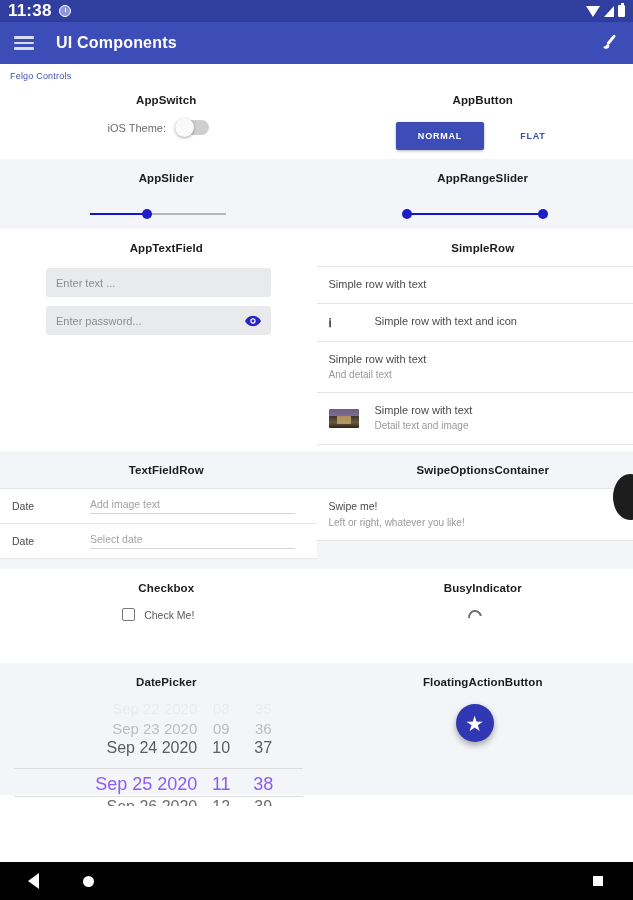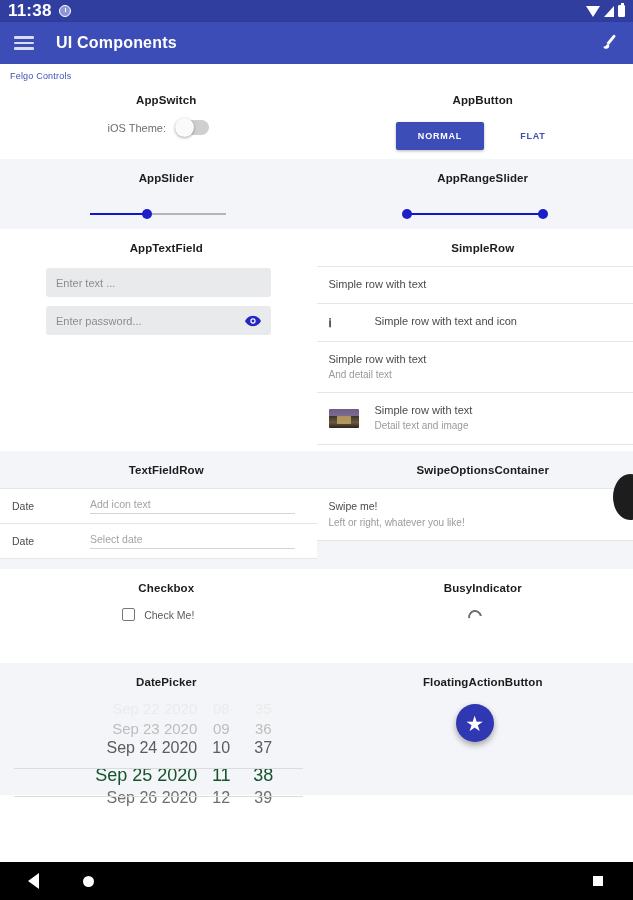--- a/index.html
+++ b/index.html
@@ -157,21 +157,21 @@
   .dp-item {
     display:flex; justify-content:center; align-items:baseline; gap:0;
     font-weight:300; cursor:pointer;
   }
   .dp-date { width:130px; text-align:right; padding-right:4px; }
   .dp-h { width:40px; text-align:center; }
   .dp-m { width:44px; text-align:center; }
   .dp-r0 { font-size:15px; color:#ebebeb; margin-top:2px; }
   .dp-r1 { font-size:15px; color:#bdbdbd; margin-top:3px; }
   .dp-r2 { font-size:16px; color:#5c5c5c; margin-top:2px; }
-  .dp-r3 { font-size:18px; color:#14532d; margin-top:8px; }
+  .dp-r3 { font-size:18px; color:#8b5cf6; margin-top:17px; }
   .dp-r4 { font-size:16px; color:#6e6e6e; margin-top:3px; }
   .dp-sel-top { position:absolute; left:14px; right:14px; top:70px; height:1px; background:#dcdcdc; }
   .dp-sel-bot { position:absolute; left:14px; right:14px; top:98px; height:1px; background:#dcdcdc; }
 
   
   .fab-wrap { display:flex; justify-content:center; margin-top:16px; }
   .fab {
     width:38px; height:38px; border-radius:50%; background:#2f37b3;
     display:flex; align-items:center; justify-content:center; cursor:pointer;
     box-shadow:0 3px 6px rgba(0,0,0,.35);
@@ -315,21 +315,21 @@
         </div>
       </div>
     </div>
 
     <div class="band alt" style="height:118px;">
       <div class="col">
         <div class="sec-title">TextFieldRow</div>
         <div style="margin-top:12px; background:#ffffff;">
           <div class="tfrow">
             <span class="tfrow-label">Date</span>
-            <span class="tfrow-input">Add icon text</span>
+            <span class="tfrow-input">Add image text</span>
           </div>
           <div class="tfrow">
             <span class="tfrow-label">Date</span>
             <span class="tfrow-input">Select date</span>
           </div>
         </div>
       </div>
       <div class="col">
         <div class="sec-title">SwipeOptionsContainer</div>
         <div style="margin-top:12px; background:#ffffff;">

